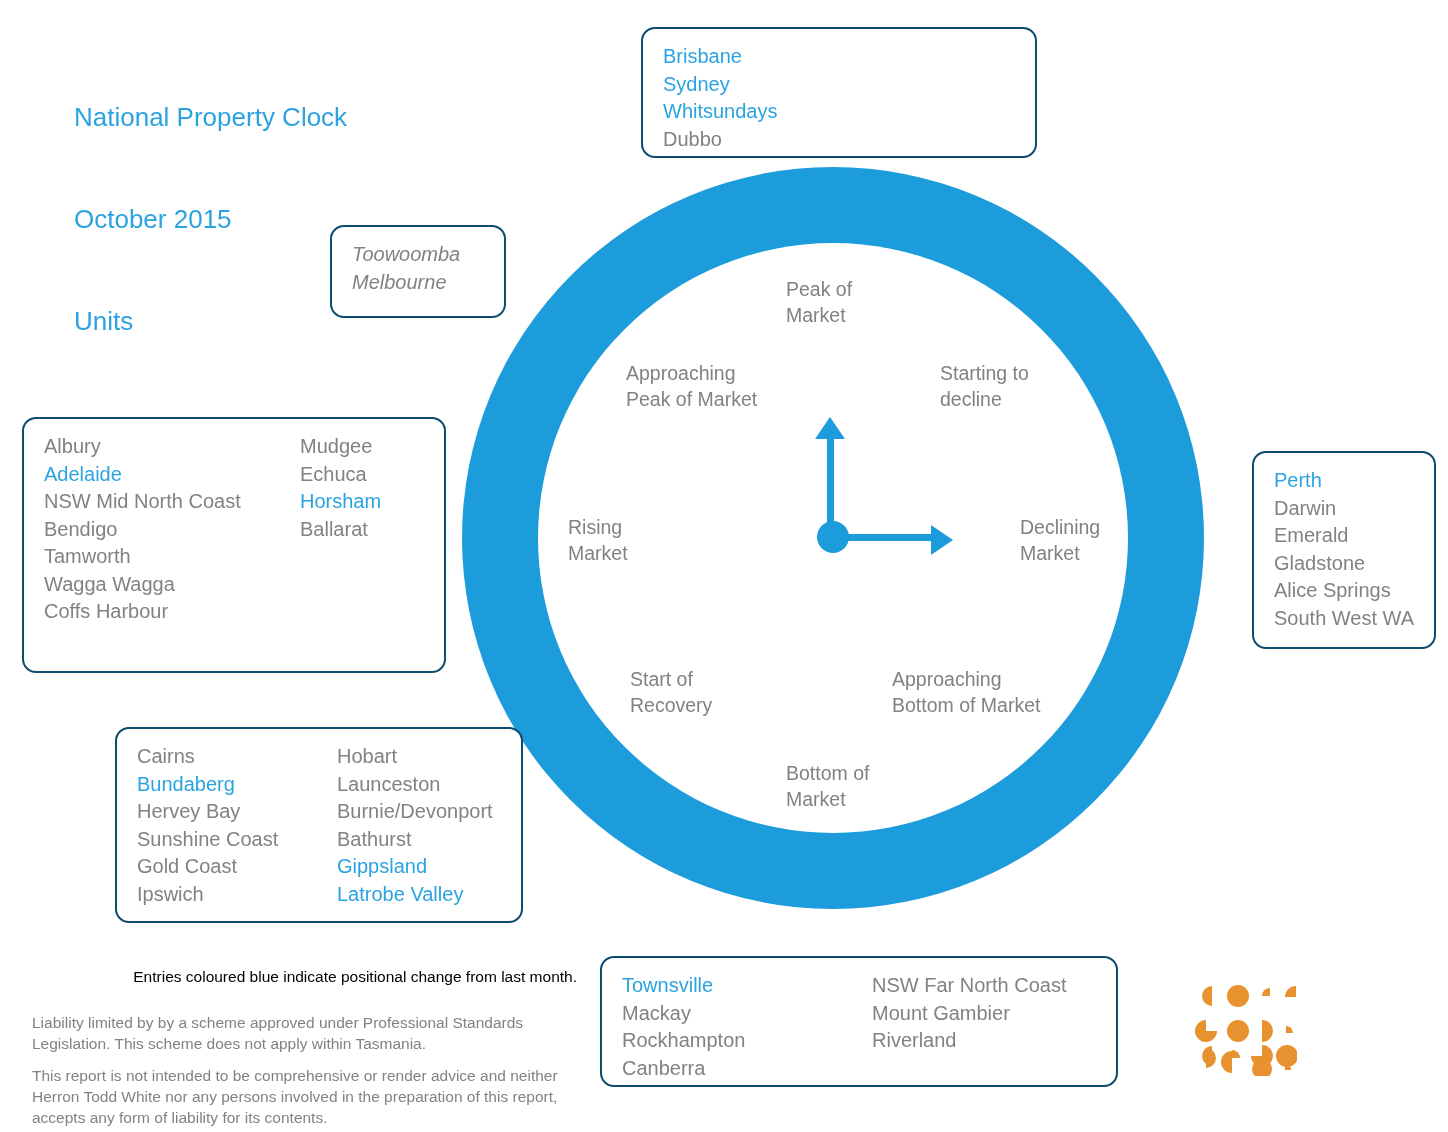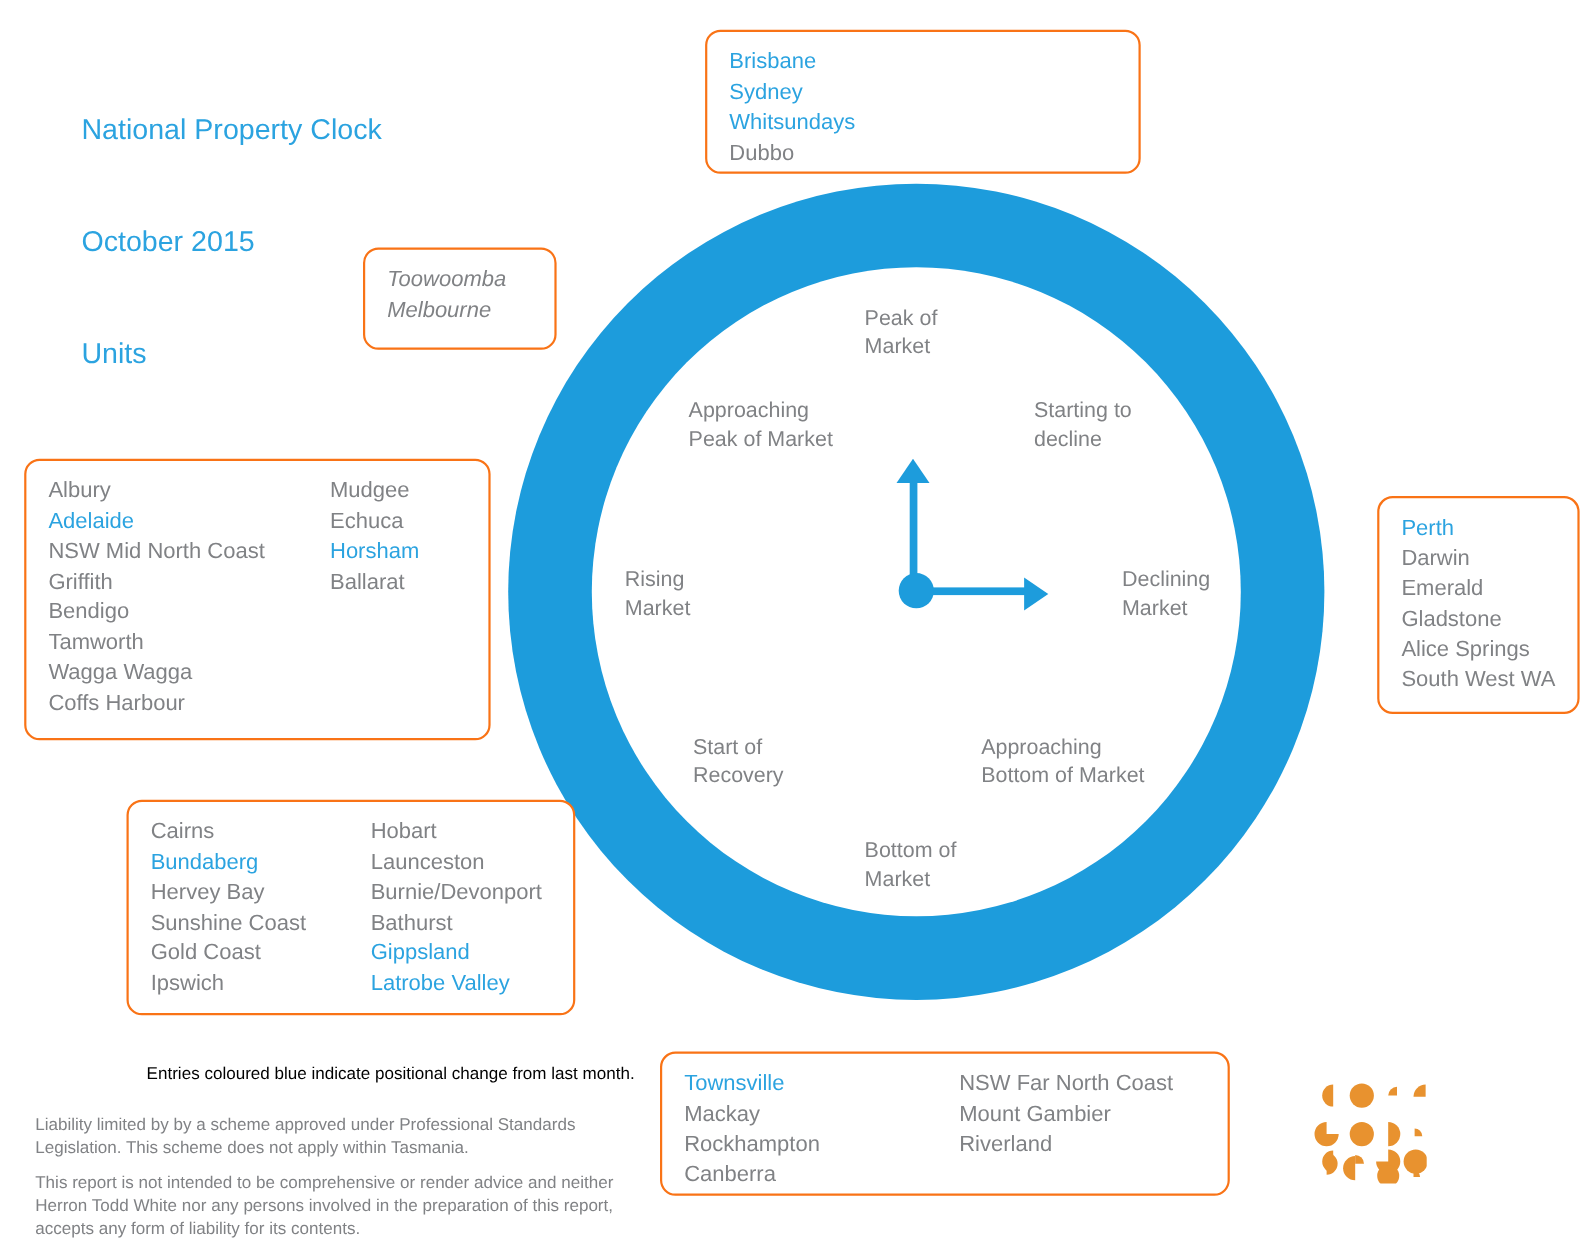--- a/index.html
+++ b/index.html
@@ -79,21 +79,21 @@
   }
   #hand-pivot{
     position:absolute;left:817px;top:521px;
     width:32px;height:32px;border-radius:50%;
     background:#1d9cdc;
   }
 
   
   .box{
     position:absolute;
-    border:2px solid #f97316;
+    border:2px solid #0c4a6e;
     border-radius:14px;
     background:#ffffff;
     box-sizing:border-box;
   }
   .box-cols{
     display:flex;
     padding:14px 20px 16px 20px;
   }
   .col{
     font-size:20px;line-height:27.5px;
@@ -194,21 +194,20 @@
     <div class="col col2"></div>
   </div>
 </div>
 
 <div class="box" id="box-left">
   <div class="box-cols">
     <div class="col col1">
         <span class="entry gray">Albury</span>
         <span class="entry blue">Adelaide</span>
         <span class="entry gray">NSW Mid North Coast</span>
-        <span class="entry gray">Griffith</span>
         <span class="entry gray">Bendigo</span>
         <span class="entry gray">Tamworth</span>
         <span class="entry gray">Wagga Wagga</span>
         <span class="entry gray">Coffs Harbour</span>
       </div>
     <div class="col col2">
         <span class="entry gray">Mudgee</span>
         <span class="entry gray">Echuca</span>
         <span class="entry blue">Horsham</span>
         <span class="entry gray">Ballarat</span>

